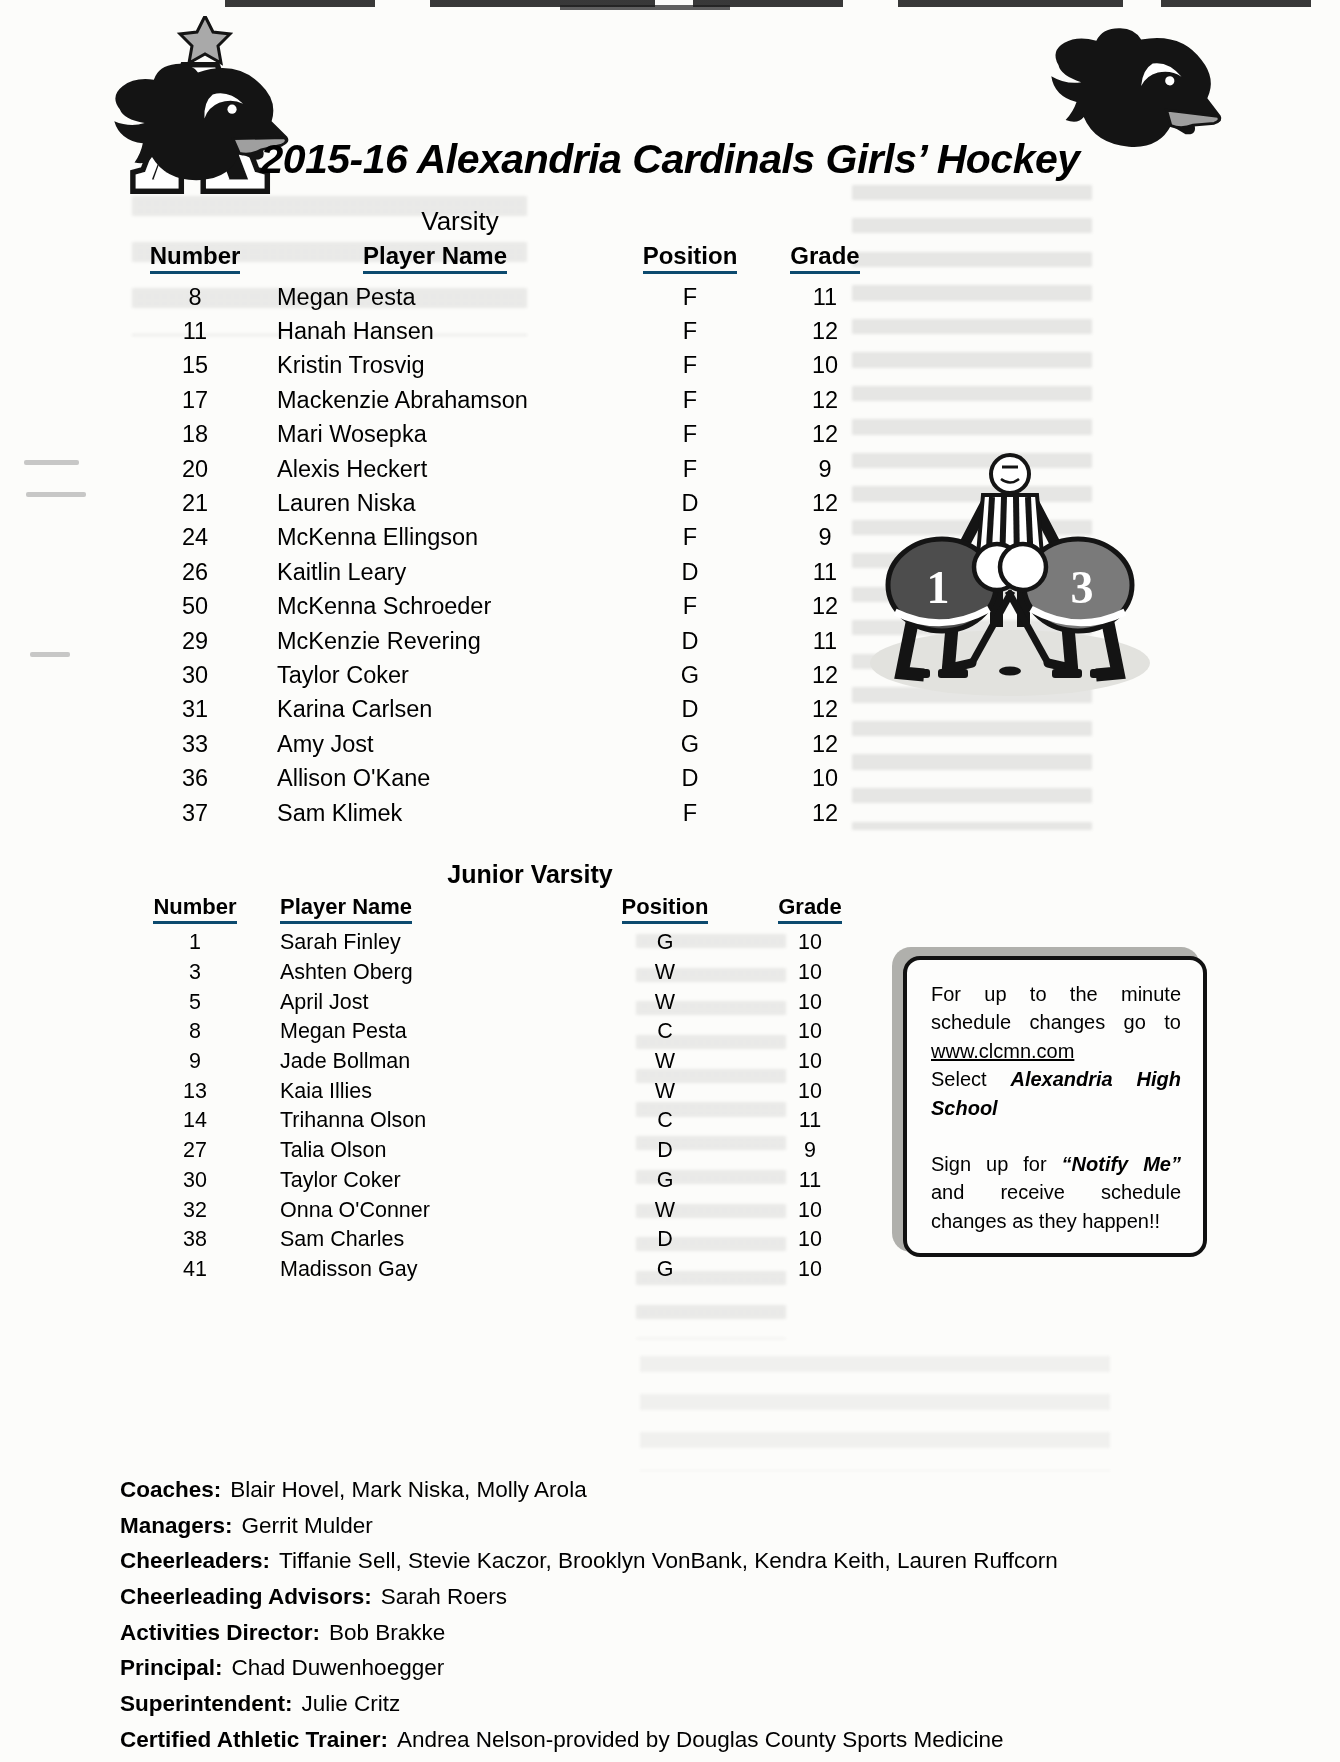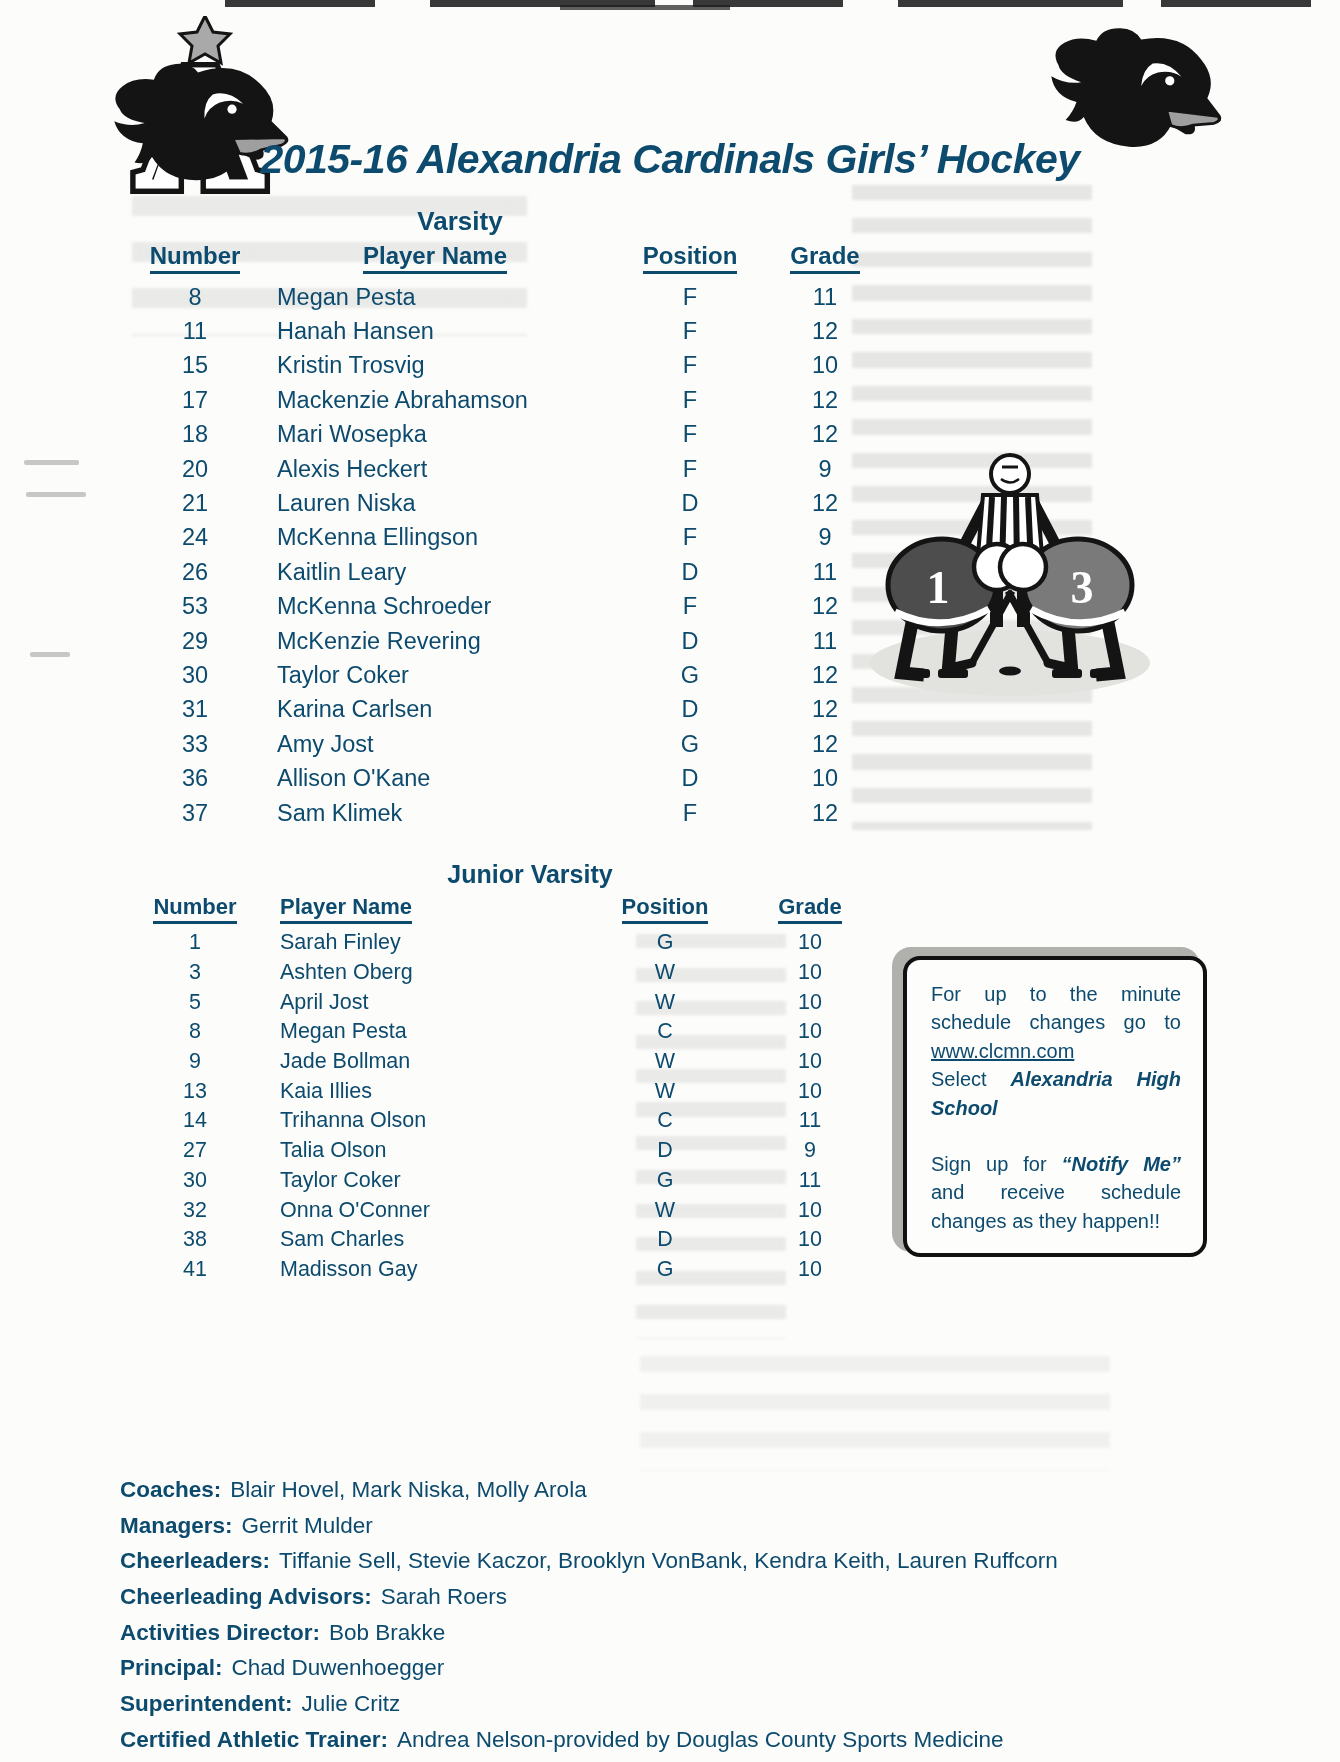--- a/index.html
+++ b/index.html
@@ -1,19 +1,19 @@
 <!DOCTYPE html>
 <html><head>
 <meta charset="utf-8">
 <style>
   html,body{margin:0;padding:0;background:#e8e8e6;}
   .page{
     position:relative;width:1340px;height:1762px;margin:0 auto;
     background:#fcfcfa;overflow:hidden;
-    font-family:"Liberation Sans",sans-serif;color:#0c4a6e;
+    font-family:"Liberation Sans",sans-serif;color:#000000;
   }
   
   .scan-edge{
     position:absolute;top:0;left:225px;width:1115px;height:7px;
     background:repeating-linear-gradient(90deg,#161616 0 150px,transparent 150px 205px,#161616 205px 430px,transparent 430px 468px);
     opacity:.85;
   }
   .scan-edge2{position:absolute;top:5px;left:560px;width:170px;height:5px;background:#1c1c1c;opacity:.7;}
   .ghost{position:absolute;filter:blur(1.6px);opacity:.45;pointer-events:none;}
   .ghost-a{left:852px;top:185px;width:240px;height:645px;
@@ -26,21 +26,21 @@
     background:repeating-linear-gradient(180deg,rgba(130,130,130,.22) 0 16px,transparent 16px 38px);}
   .dash{position:absolute;background:#9a9a9a;opacity:.55;height:5px;border-radius:2px;}
   
   .title{position:absolute;top:136px;left:0;width:100%;text-align:center;
     font-size:41px;font-weight:bold;font-style:italic;letter-spacing:-0.5px;}
   .logo-left{position:absolute;left:88px;top:16px;}
   .logo-right{position:absolute;left:1042px;top:20px;transform:rotate(8deg);}
   .clipart{position:absolute;left:850px;top:412px;}
   
   .v-heading{position:absolute;top:206px;left:140px;width:640px;text-align:center;
-    font-size:26px;font-weight:bold;}
+    font-size:26px;font-weight:normal;}
   .jv-heading{position:absolute;top:860px;left:140px;width:780px;text-align:center;
     font-size:25px;font-weight:bold;}
   .v-table{position:absolute;top:242px;left:140px;}
   .jv-table{position:absolute;top:894px;left:140px;}
   .thead{display:flex;font-weight:bold;}
   .v-table .thead{font-size:24px;height:38px;}
   .jv-table .thead{font-size:22px;height:34px;}
   .thead .hu{display:inline-block;border-bottom:3px solid #0c4a6e;padding-bottom:1px;}
   .trow{display:flex;align-items:center;}
   .v-table .trow{height:34.4px;font-size:23.5px;}
@@ -224,21 +224,21 @@
         <span class="cell c-pos">F</span>
         <span class="cell c-grade">9</span>
       </div>
         <div class="trow">
         <span class="cell c-num">26</span>
         <span class="cell c-name">Kaitlin Leary</span>
         <span class="cell c-pos">D</span>
         <span class="cell c-grade">11</span>
       </div>
         <div class="trow">
-        <span class="cell c-num">53</span>
+        <span class="cell c-num">50</span>
         <span class="cell c-name">McKenna Schroeder</span>
         <span class="cell c-pos">F</span>
         <span class="cell c-grade">12</span>
       </div>
         <div class="trow">
         <span class="cell c-num">29</span>
         <span class="cell c-name">McKenzie Revering</span>
         <span class="cell c-pos">D</span>
         <span class="cell c-grade">11</span>
       </div>

